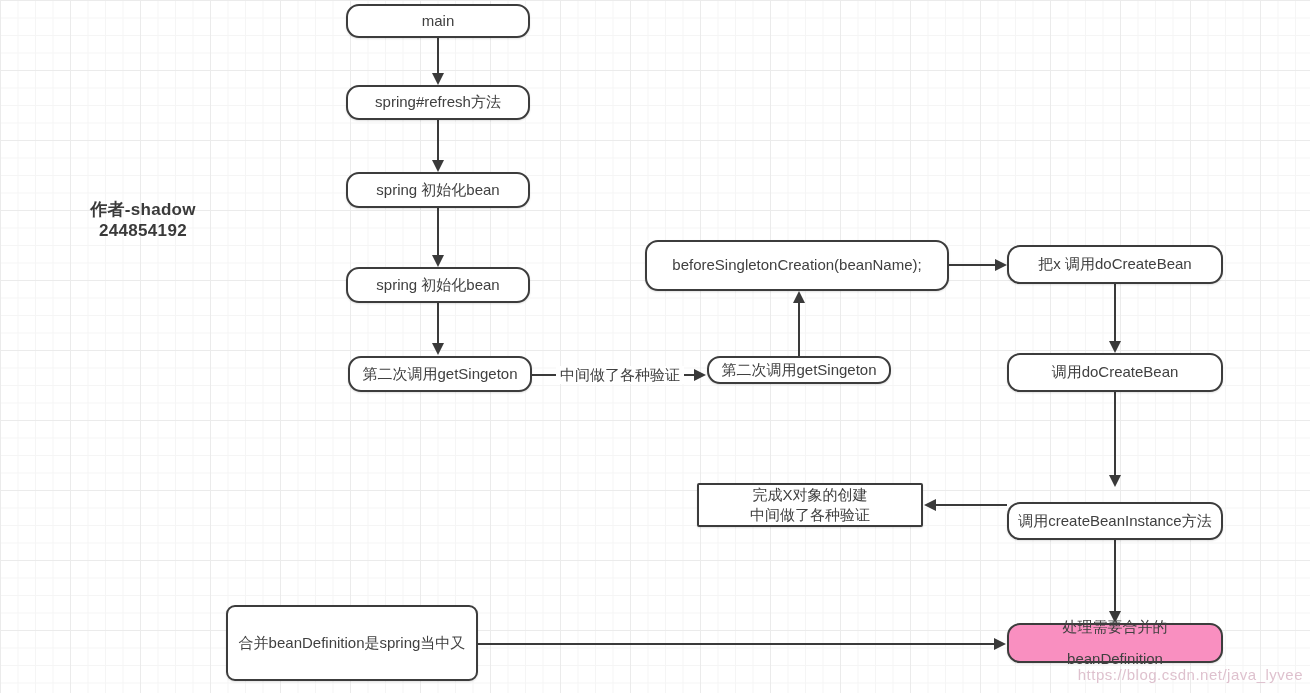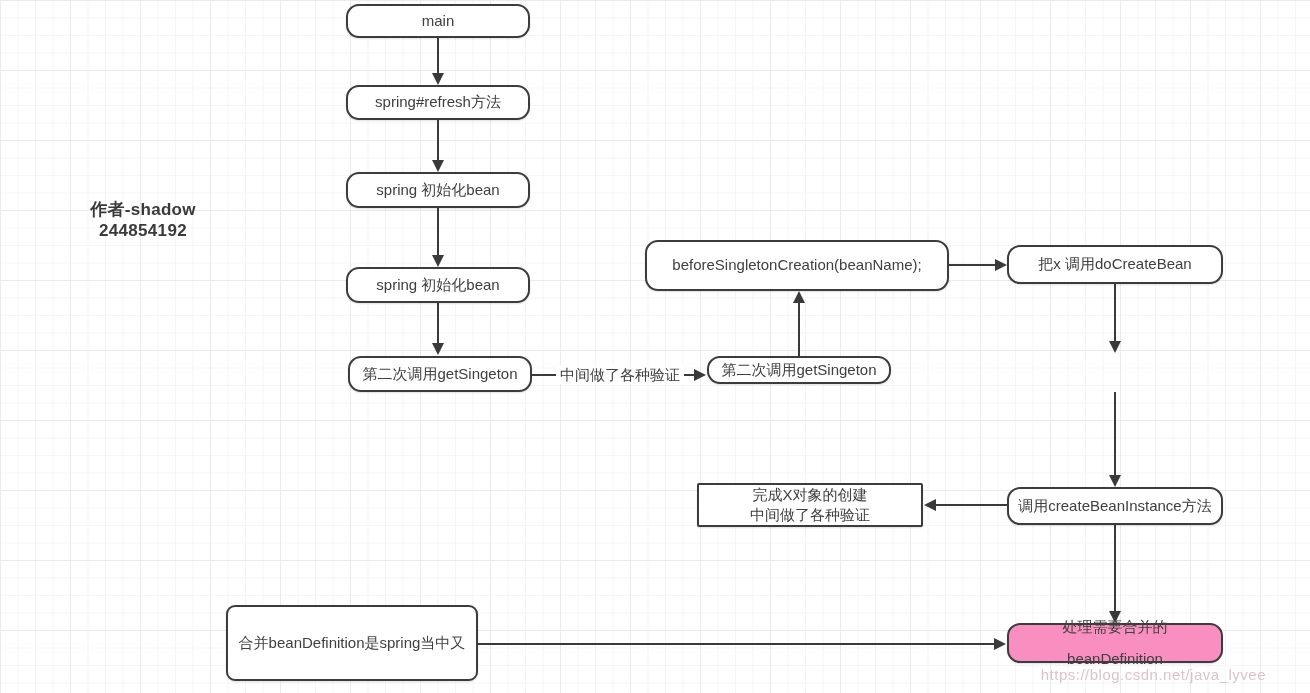--- a/index.html
+++ b/index.html
@@ -92,22 +92,25 @@
   </div>
 
   <div class="node" style="left:645px;top:240px;width:304px;height:51px">
     <span class="nl">beforeSingletonCreation(beanName);</span>
   </div>
 
   <div class="node" style="left:1007px;top:245px;width:216px;height:39px">
     <span class="nl">把x 调用doCreateBean</span>
   </div>
 
+  <div class="node" style="left:1007px;top:353px;width:216px;height:39px">
+    <span class="nl">调用doCreateBean</span>
+  </div>
 
-  <div class="node" style="left:1007px;top:487px;width:216px;height:38px">
+  <div class="node" style="left:1007px;top:502px;width:216px;height:38px">
     <span class="nl">调用createBeanInstance方法</span>
   </div>
 
   <div class="node square" style="left:697px;top:483px;width:226px;height:44px">
     <span class="nl">完成X对象的创建</span>
     <span class="nl">中间做了各种验证</span>
   </div>
 
   <div class="node" style="left:226px;top:605px;width:252px;height:76px;border-radius:9px">
     <span class="nl">合并beanDefinition是spring当中又</span>
@@ -153,15 +156,15 @@
   <div class="head down" style="left:1109px;top:611px"></div>
 
   <div class="line" style="left:478px;top:643px;width:517px;height:2px"></div>
   <div class="head right" style="left:994px;top:638px"></div>
 
   <div class="author" style="left:63px;top:199px;width:160px">
     <div>作者-shadow</div>
     <div>244854192</div>
   </div>
 
-  <div class="wm-url" style="left:1018px;top:666px;width:248px">https://blog.csdn.net/java_lyvee</div>
+  <div class="wm-url" style="left:1055px;top:666px;width:248px">https://blog.csdn.net/java_lyvee</div>
 
 </div>
 
 </body></html>

